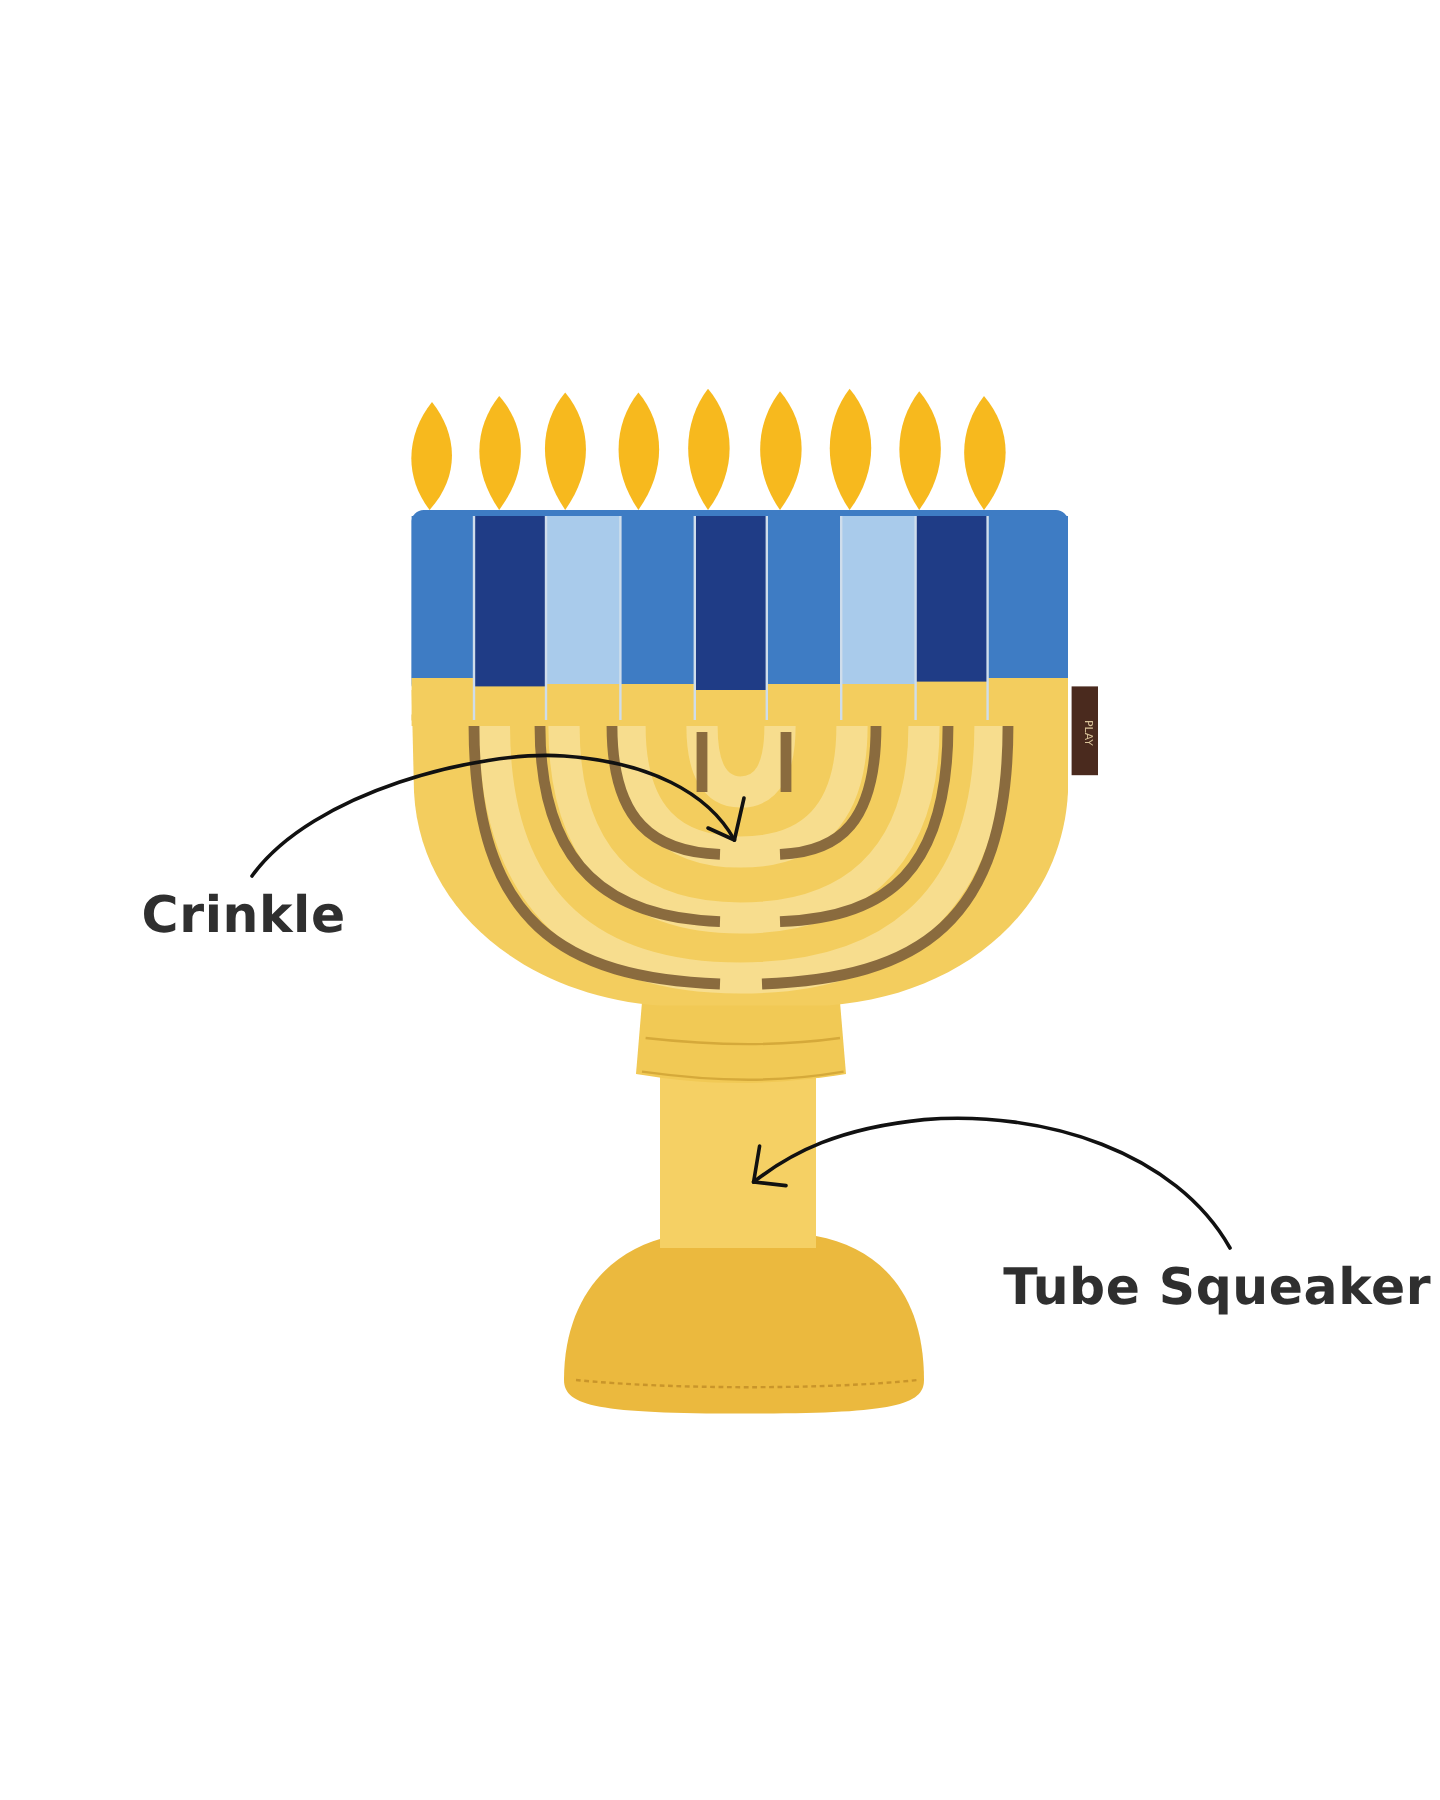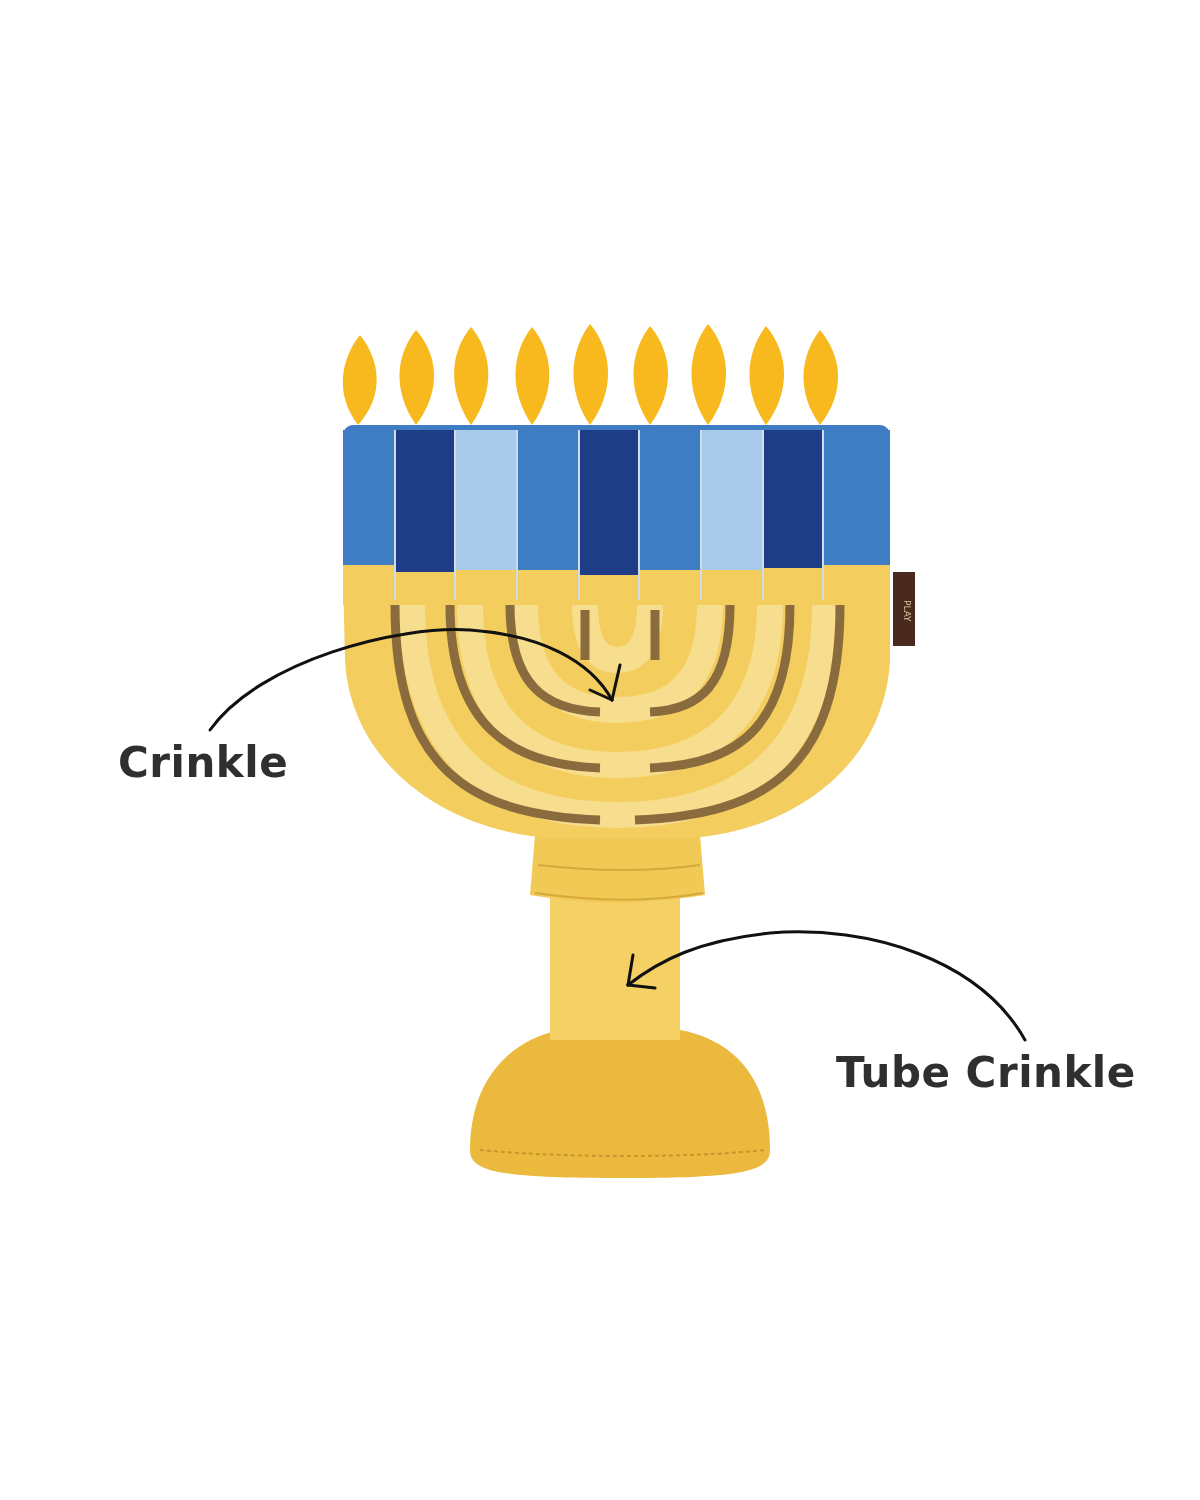--- a/index.html
+++ b/index.html
@@ -107,14 +107,14 @@
     </g>
 
     <g fill="none" stroke="#111" stroke-linecap="round">
       <path d="M1025 1040 C980 960 870 925 770 933 C700 940 660 960 628 985" stroke-width="3"></path>
       <path d="M628 985 L633 955" stroke-width="3"></path>
       <path d="M628 985 L655 988" stroke-width="3"></path>
     </g>
   </svg>
 
   <div id="crinkle-label" class="label">Crinkle</div>
-  <div id="squeaker-label" class="label">Tube Crinkle</div>
+  <div id="squeaker-label" class="label">Tube Squeaker</div>
 </div>
 
 </body></html>

